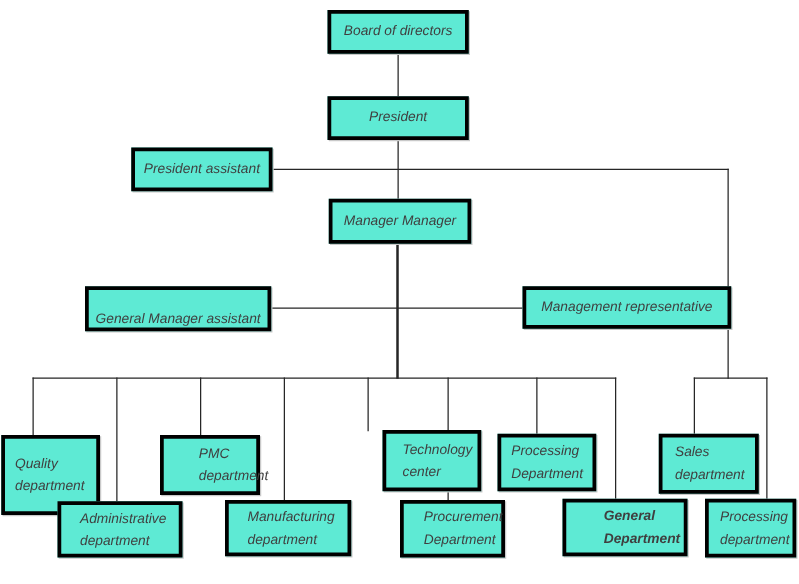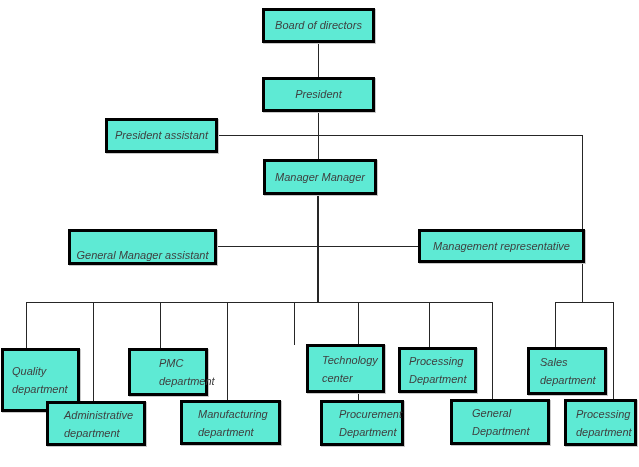--- a/index.html
+++ b/index.html
@@ -116,21 +116,21 @@
   <div class="node multi" style="left:320px; top:400px; width:84px; height:46px; padding-left:16px;">
     <span>Procurement</span>
     <span>Department</span>
   </div>
 
   <div class="node multi" style="left:398px; top:347px; width:79px; height:46px; padding-left:8px;">
     <span>Processing</span>
     <span>Department</span>
   </div>
 
-  <div class="node multi" style="left:450px; top:399px; width:100px; height:46px; padding-left:19px;">
+  <div class="node multi" style="left:450px; top:399px; width:100px; height:46px; padding-left:30px;font-weight:bold;">
     <span>General</span>
     <span>Department</span>
   </div>
 
   <div class="node multi" style="left:527px; top:347px; width:80px; height:48px; padding-left:10px;">
     <span>Sales</span>
     <span>department</span>
   </div>
 
   <div class="node multi" style="left:564px; top:399px; width:73px; height:47px; padding-left:9px;">

